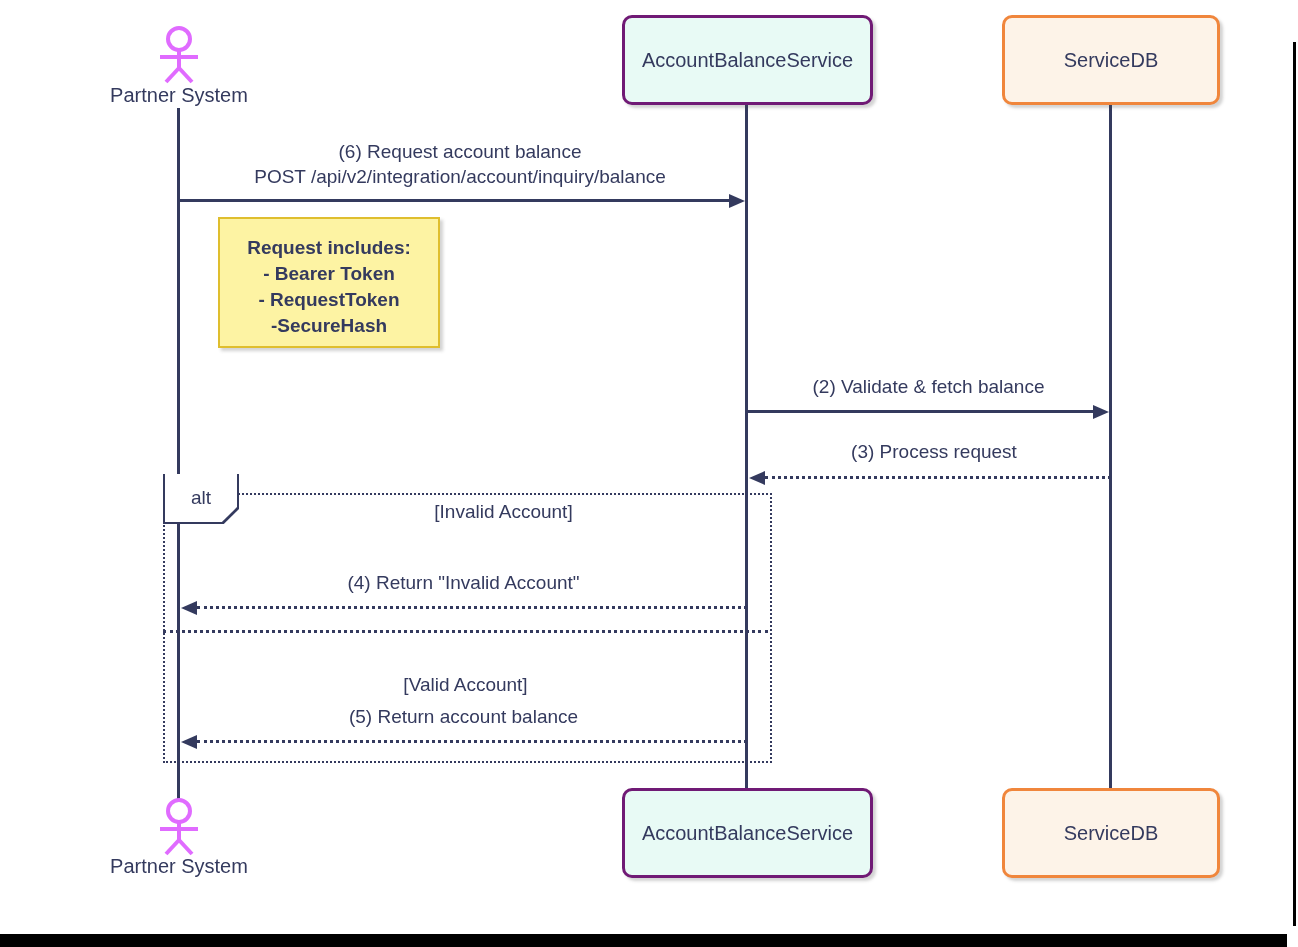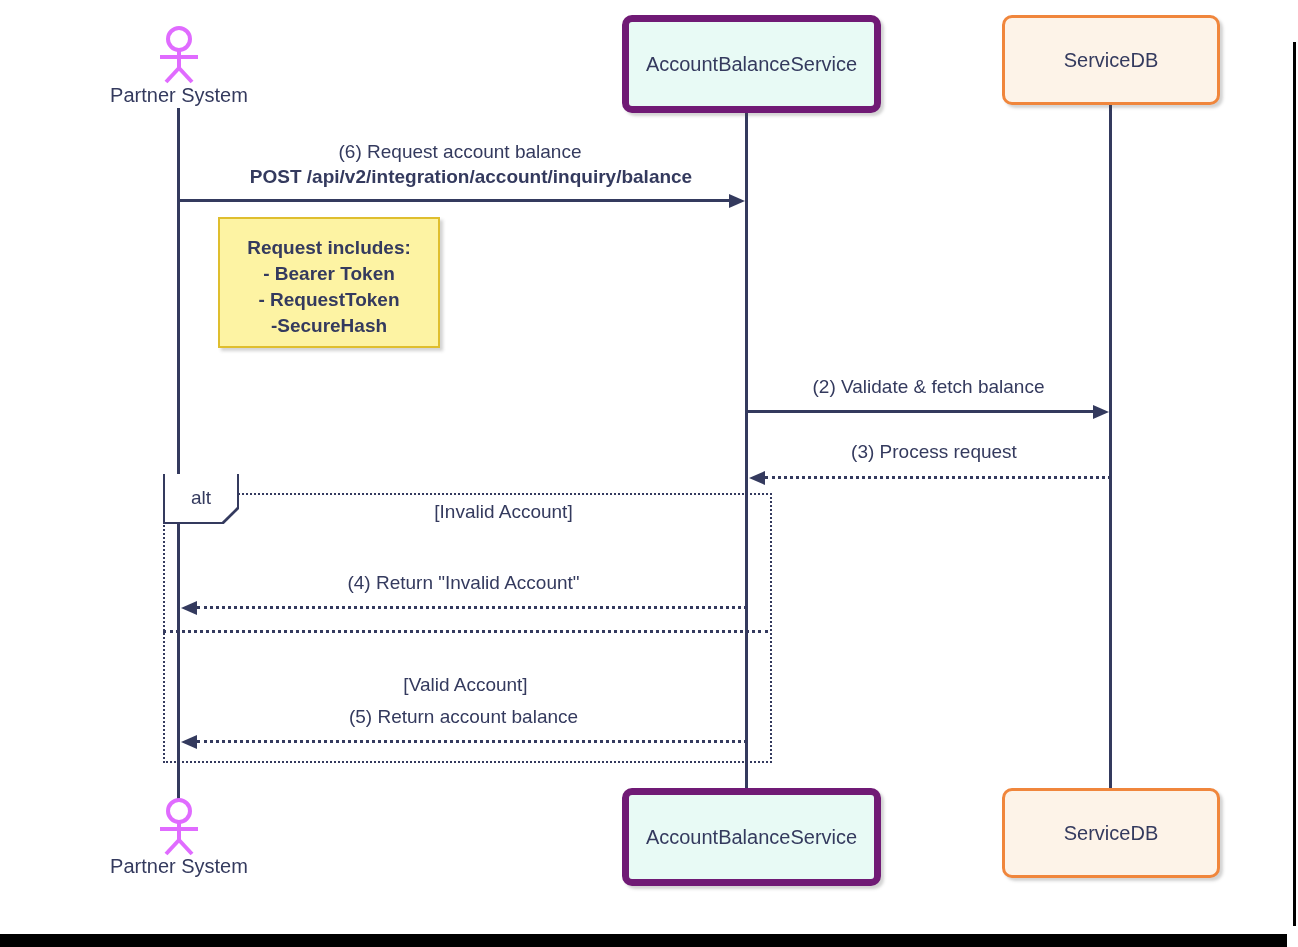--- a/index.html
+++ b/index.html
@@ -5,21 +5,21 @@
   html,body{margin:0;padding:0;background:#ffffff;}
   .canvas{
     position:relative;width:1298px;height:947px;background:#ffffff;overflow:hidden;
     font-family:"Liberation Sans", sans-serif;color:#343a5e;
   }
   .participant{
     position:absolute;display:flex;align-items:center;justify-content:center;
     border-radius:10px;font-size:20px;
     box-shadow:3px 3px 3px rgba(80,80,80,0.25);
   }
-  .participant.service{background:#e8faf5;border:7px solid #701a75;}
+  .participant.service{background:#e8faf5;border:3px solid #701a75;}
   .participant.db{background:#fdf3e8;border:3px solid #f0863c;}
   .actor-label{position:absolute;text-align:center;font-size:20px;}
   .lifeline{position:absolute;width:3px;background:#343a5e;}
   .msg-line-solid{position:absolute;border-top:3px solid #343a5e;}
   .msg-line-dashed{position:absolute;border-top:3px dotted #343a5e;}
   .arrow-right{position:absolute;width:0;height:0;
     border-top:7px solid transparent;border-bottom:7px solid transparent;
     border-left:16px solid #343a5e;}
   .arrow-left{position:absolute;width:0;height:0;
     border-top:7px solid transparent;border-bottom:7px solid transparent;
@@ -59,21 +59,21 @@
   <div class="actor-label" style="left:79px;top:84px;width:200px;">Partner System</div>
 
   <div class="participant service" style="left:622px;top:15px;width:245px;height:84px;">
     <span>AccountBalanceService</span>
   </div>
   <div class="participant db" style="left:1002px;top:15px;width:212px;height:84px;">
     <span>ServiceDB</span>
   </div>
 
   <div class="msg-text" style="left:180px;top:141px;width:560px;">(6) Request account balance</div>
-  <div class="msg-text" style="left:191px;top:166px;width:560px;font-weight:bold;">POST /api/v2/integration/account/inquiry/balance</div>
+  <div class="msg-text" style="left:180px;top:166px;width:560px;">POST /api/v2/integration/account/inquiry/balance</div>
   <div class="msg-line-solid" style="left:180px;top:199px;width:550px;"></div>
   <div class="arrow-right" style="left:729px;top:194px;"></div>
 
   <div class="note" style="left:218px;top:217px;width:218px;height:111px;">
     <div>Request includes:</div>
     <div>- Bearer Token</div>
     <div>- RequestToken</div>
     <div>-SecureHash</div>
   </div>
 

